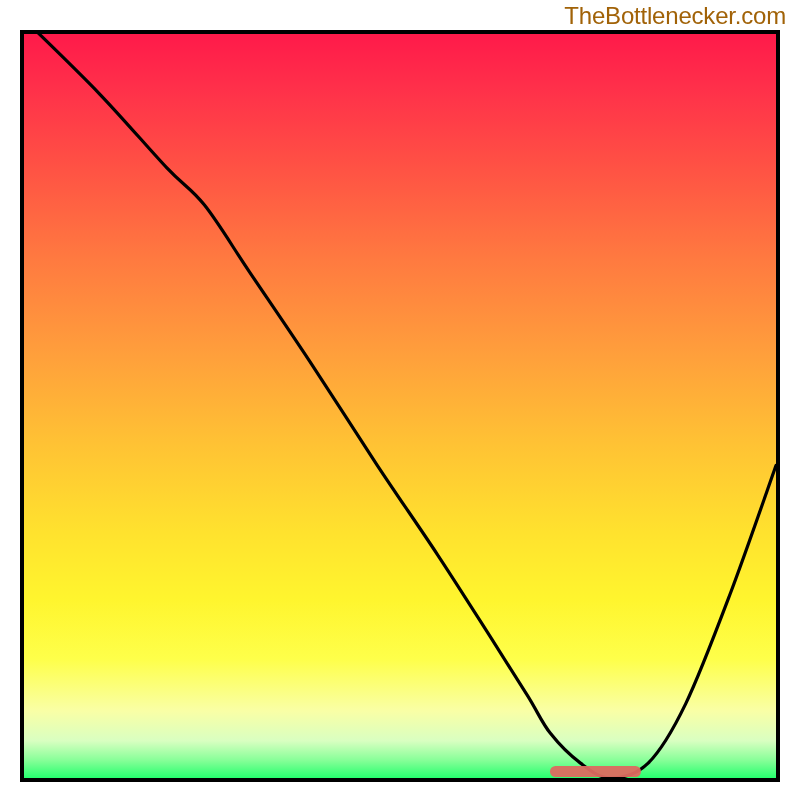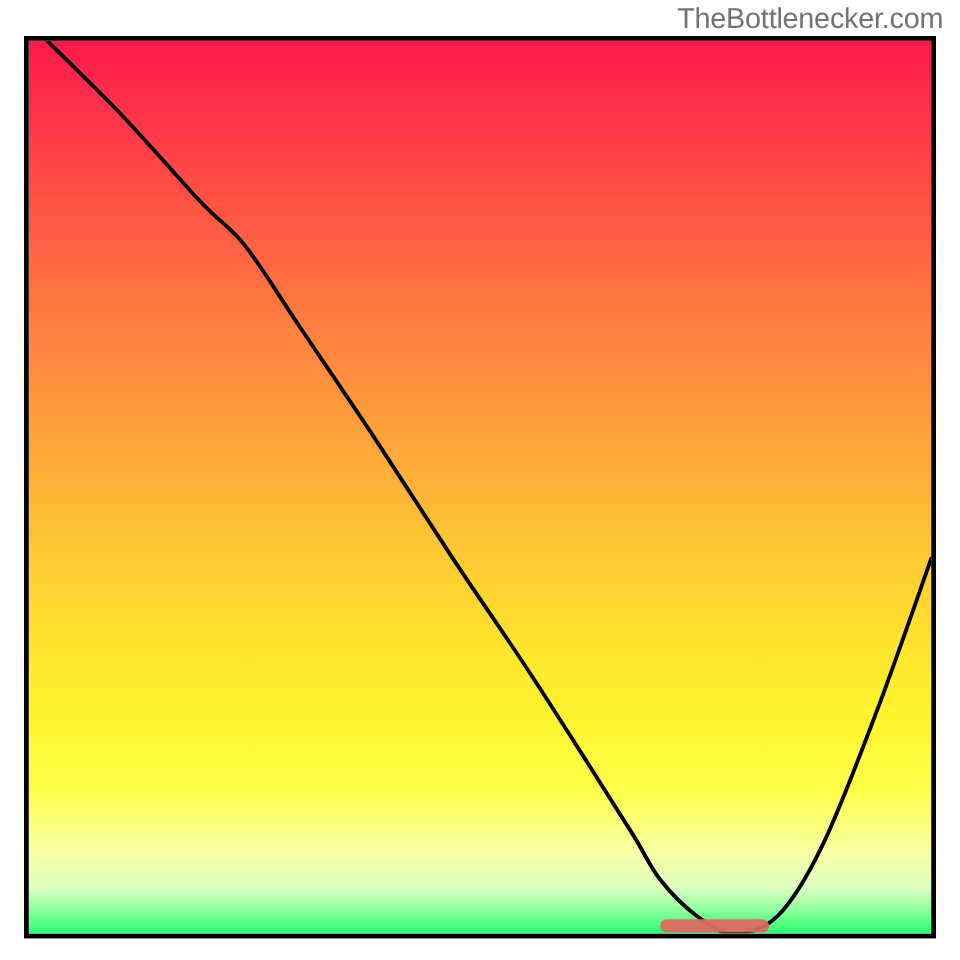--- a/index.html
+++ b/index.html
@@ -12,21 +12,21 @@
   }
   .container {
     position: relative;
     width: 800px;
     height: 800px;
   }
   .watermark {
     position: absolute;
     top: 2px;
     right: 14px;
-    color: #737373;
+    color: #a16207;
     font-size: 24px;
     font-weight: 500;
     z-index: 30;
     letter-spacing: -0.2px;
   }
   .plot-border {
     position: absolute;
     left: 20px;
     top: 30px;
     width: 760px;

